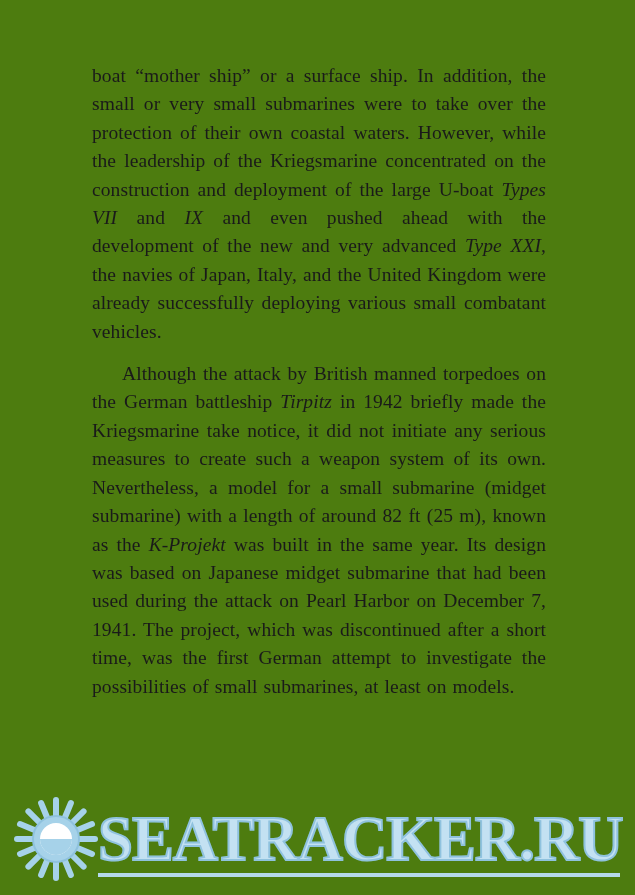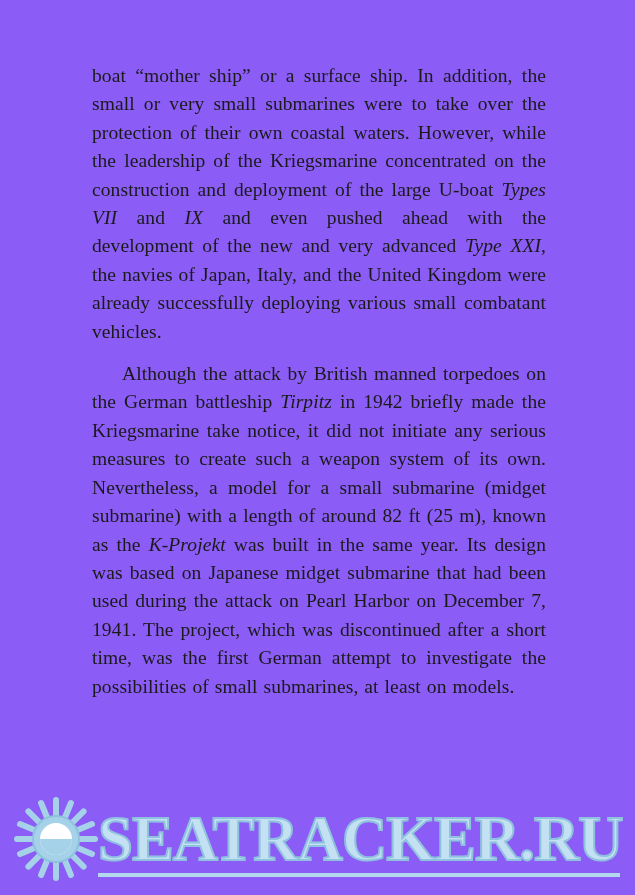--- a/index.html
+++ b/index.html
@@ -4,21 +4,21 @@
 <style>
   html, body {
     margin: 0;
     padding: 0;
     background: #ffffff;
   }
   .page {
     position: relative;
     width: 635px;
     height: 895px;
-    background: #8b5cf6;
+    background: #4d7c0f;
     overflow: hidden;
     font-family: "Liberation Serif", "DejaVu Serif", serif;
   }
   .text-block {
     position: absolute;
     top: 62px;
     left: 92px;
     width: 454px;
     color: #1a1a1a;
   }

